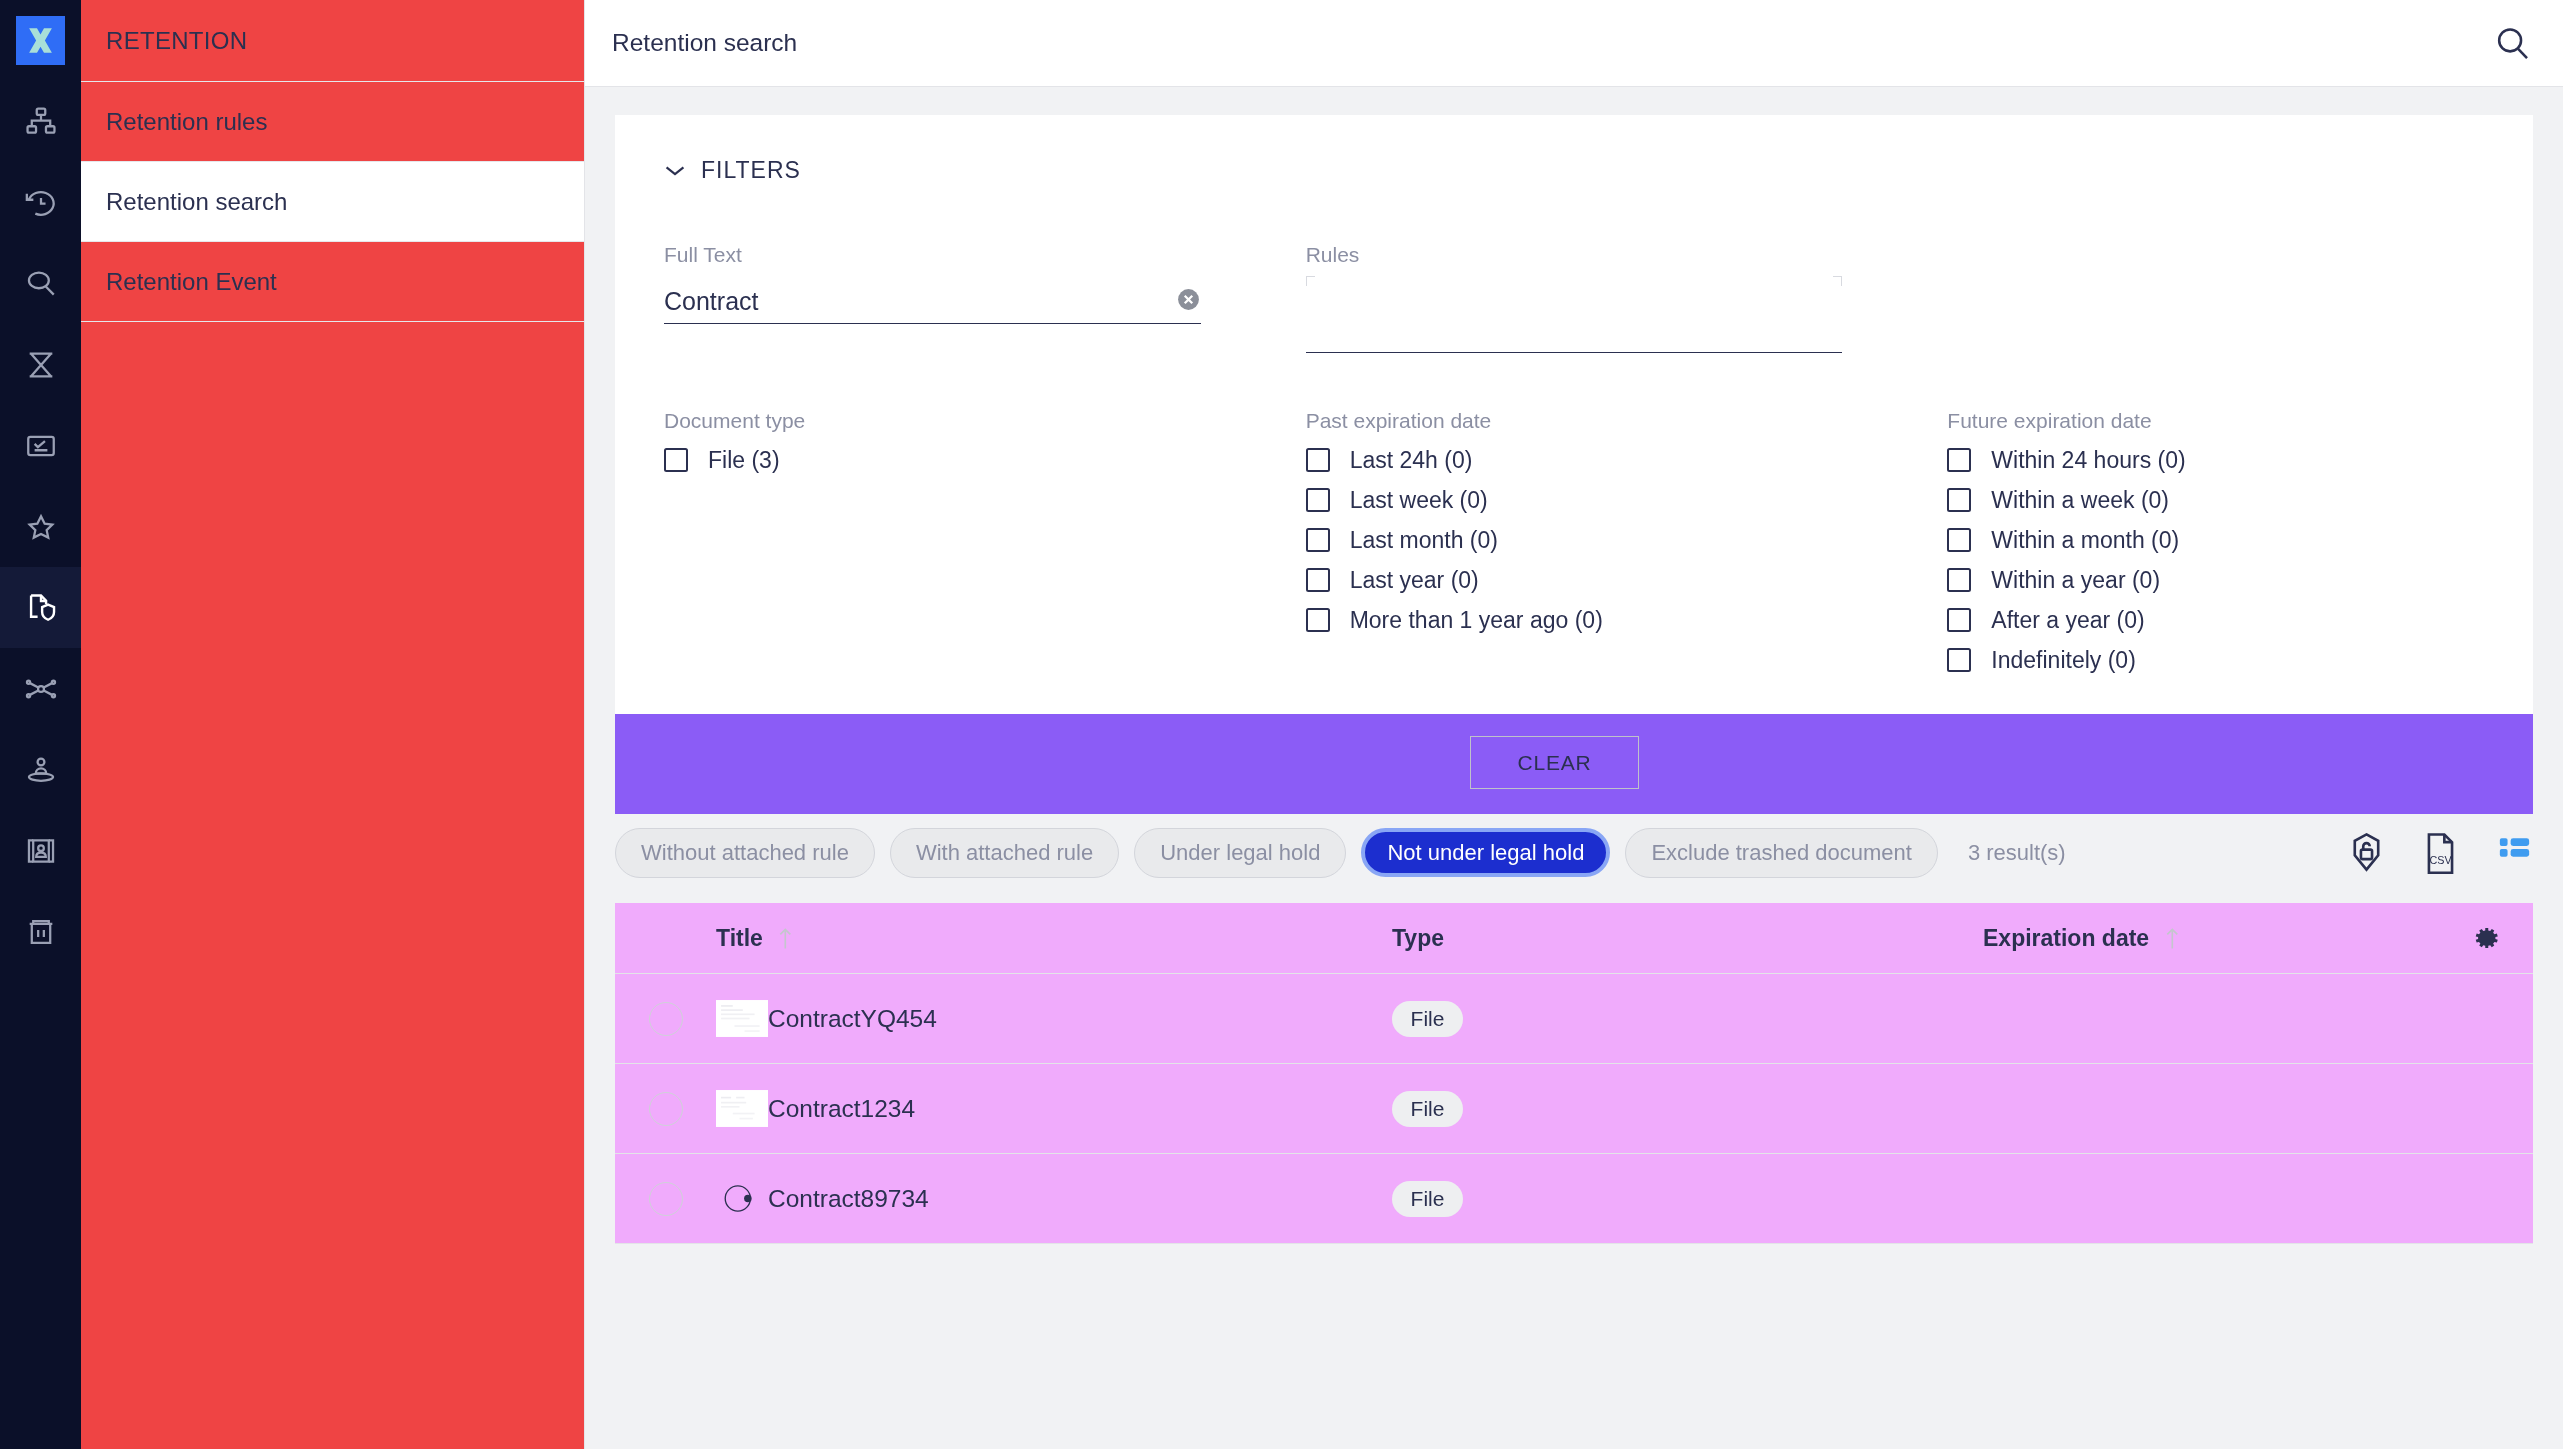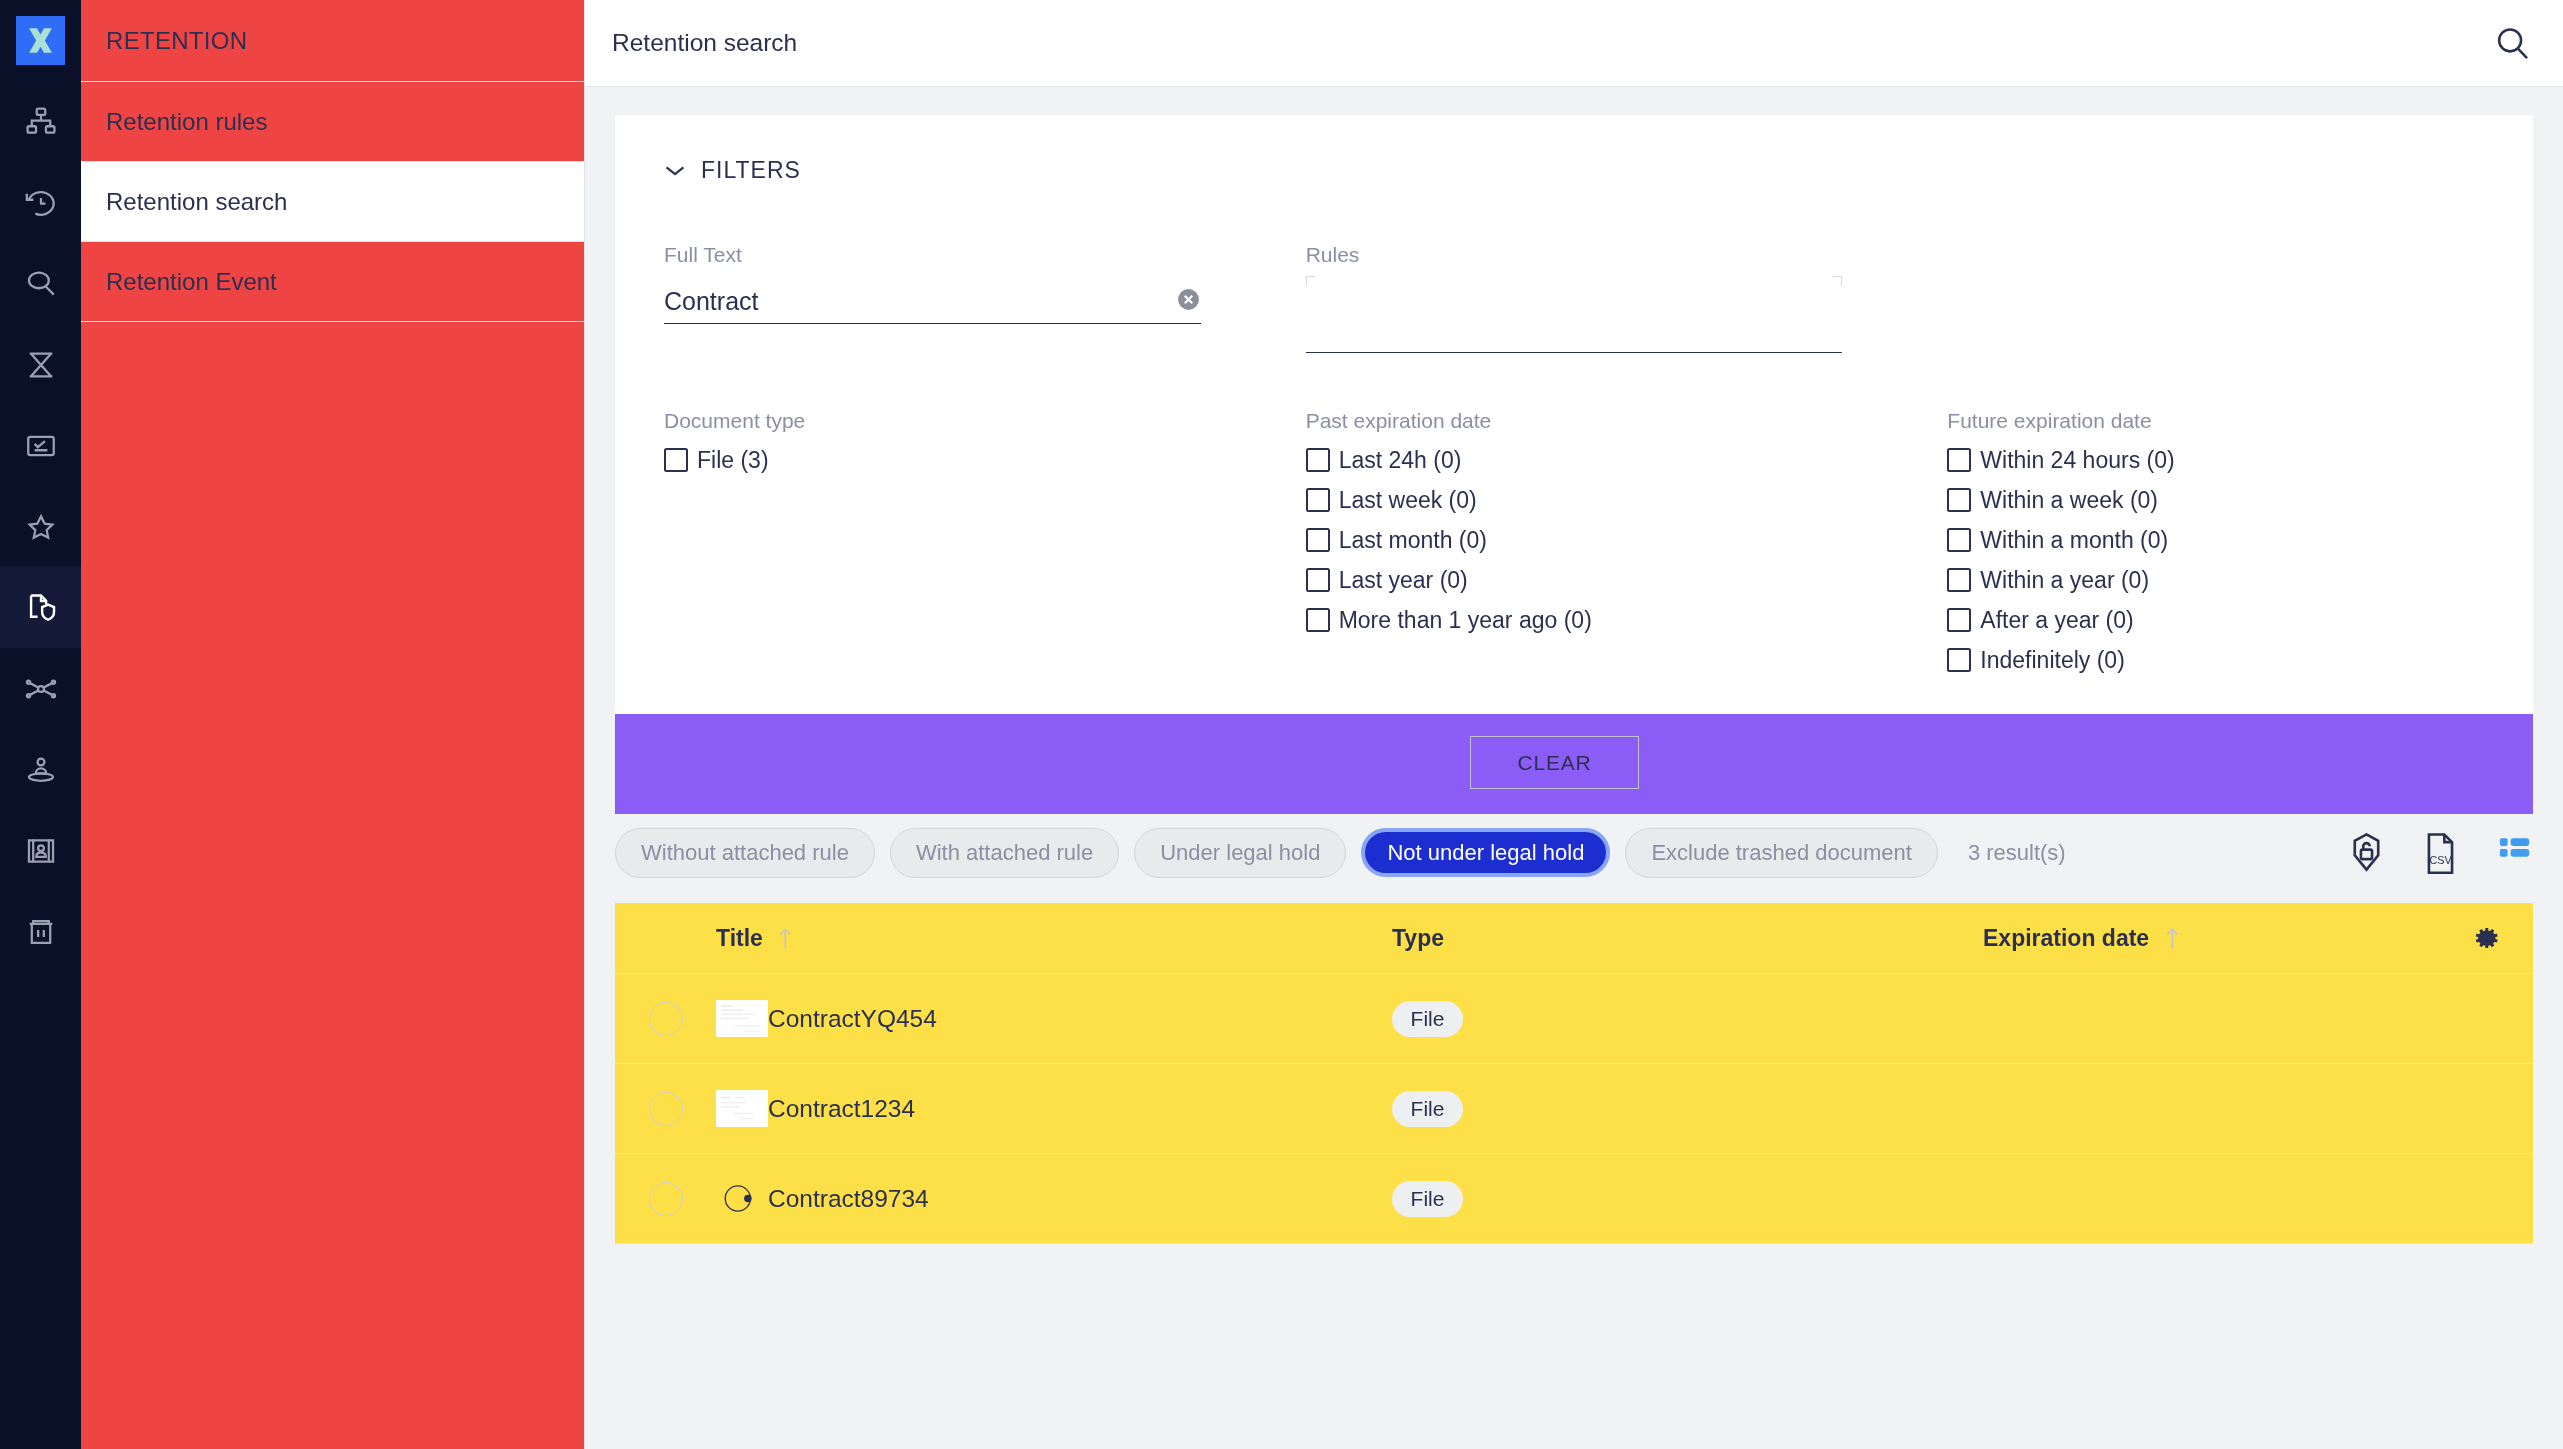--- a/index.html
+++ b/index.html
@@ -105,21 +105,21 @@
     position: relative;
   }
   .autoc-top:before, .autoc-top:after{
     content:""; position:absolute; top:0; width:8.4px; height:8.4px;
     border-top:0.8px solid #d8dae0;
   }
   .autoc-top:before{ left:0; border-left:0.8px solid #d8dae0;}
   .autoc-top:after{ right:0; border-right:0.8px solid #d8dae0;}
 
   .cb-group-label { font-size: 21px; color: #8b8fa3; margin-bottom: 6.8px; }
-  .cb-row { display: flex; align-items: center; gap: 9px; height: 40px; cursor: pointer; }
+  .cb-row { display: flex; align-items: center; gap: 20px; height: 40px; cursor: pointer; }
   .cb-box {
     width: 24px; height: 24px; flex: 0 0 24px;
     border: 2.5px solid #2b3050; border-radius: 2.5px; background: #fff;
   }
   .cb-label { font-size: 23px; color: #2b3050; }
 
   .clearbar {
     background: #8b5cf6;
     display: flex; justify-content: center;
     padding: 22px 39px 25px 0;
@@ -143,21 +143,21 @@
   }
   .chip.on {
     background: #1c2ecf; color: #ffffff; border: 4.2px solid #89a6f5;
     padding: 7.6px 22px;
     font-weight: normal;
   }
   .results-count { font-size: 22px; color: #8b8fa3; margin-left: 15px; }
   .chip-spacer { flex: 1; }
   .tool-ico { width: 37px; height: 41px; cursor: pointer; margin-left: 22px; }
 
-  .table-card { background: #fde047; margin: 12px 30px 0 30px; }
+  .table-card { background: #f0abfc; margin: 12px 30px 0 30px; }
   .th-row {
     display: flex; align-items: center; height: 71px;
     border-bottom: 1.7px solid #e3e4e8;
   }
   .tr-row {
     display: flex; align-items: center; height: 90px;
     border-bottom: 1.7px solid #e3e4e8;
   }
   .c-sel { width: 101px; flex: 0 0 101px; display:flex; justify-content:center; }
   .radio-o { width: 34px; height: 34px; border: 1.7px solid #cfd1d8; border-radius: 50%; cursor:pointer;}

